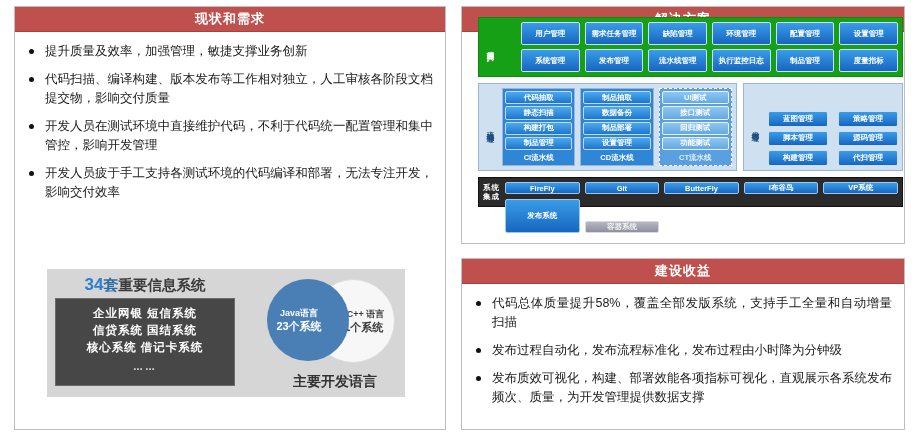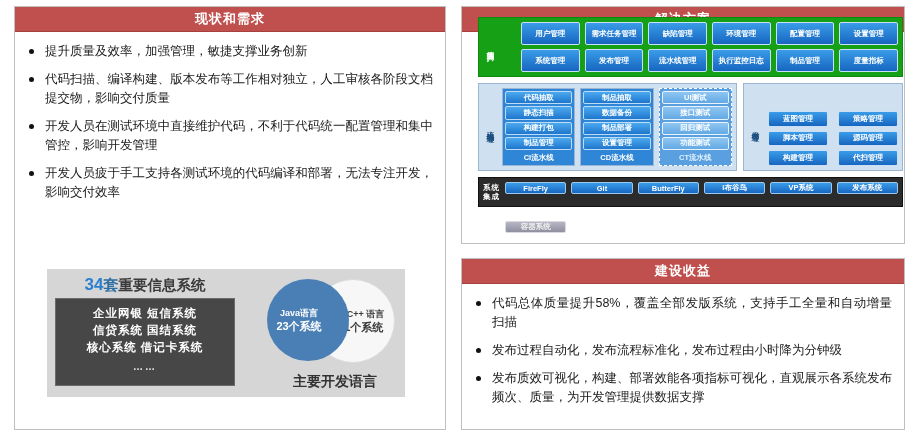--- a/index.html
+++ b/index.html
@@ -121,21 +121,21 @@
     color:#fff;font-size:7.5px;font-weight:bold;
     display:flex;align-items:center;justify-content:center;
   }
 
   .sys-block{
     margin-top:6px;height:30px;background:#2b2b2b;border:1px solid #111;
     display:flex;align-items:stretch;padding:4px;box-sizing:border-box;
   }
   .sys-block .vlabel{width:17px;color:#ffffff;writing-mode:horizontal-tb;
                      font-size:7.5px;line-height:9px;}
-  .sys-btns{flex:1;display:grid;grid-template-columns:repeat(6,1fr);gap:5px;margin-left:5px;}
+  .sys-btns{flex:1;display:grid;grid-template-columns:repeat(5,1fr);gap:5px;margin-left:5px;}
   .sbtn{
     background:linear-gradient(180deg,#3a9ce8 0%,#1766c0 100%);
     border:1px solid #9cc8ec;border-radius:2px;
     color:#fff;font-size:7.5px;font-weight:bold;
     display:flex;align-items:center;justify-content:center;
   }
   .sbtn.gray{background:linear-gradient(180deg,#b6b6c4 0%,#8f8fa0 100%);
              border:1px solid #d8d8e0;color:#f0f0f0;margin-top:22px;}
 </style>
 </head>

